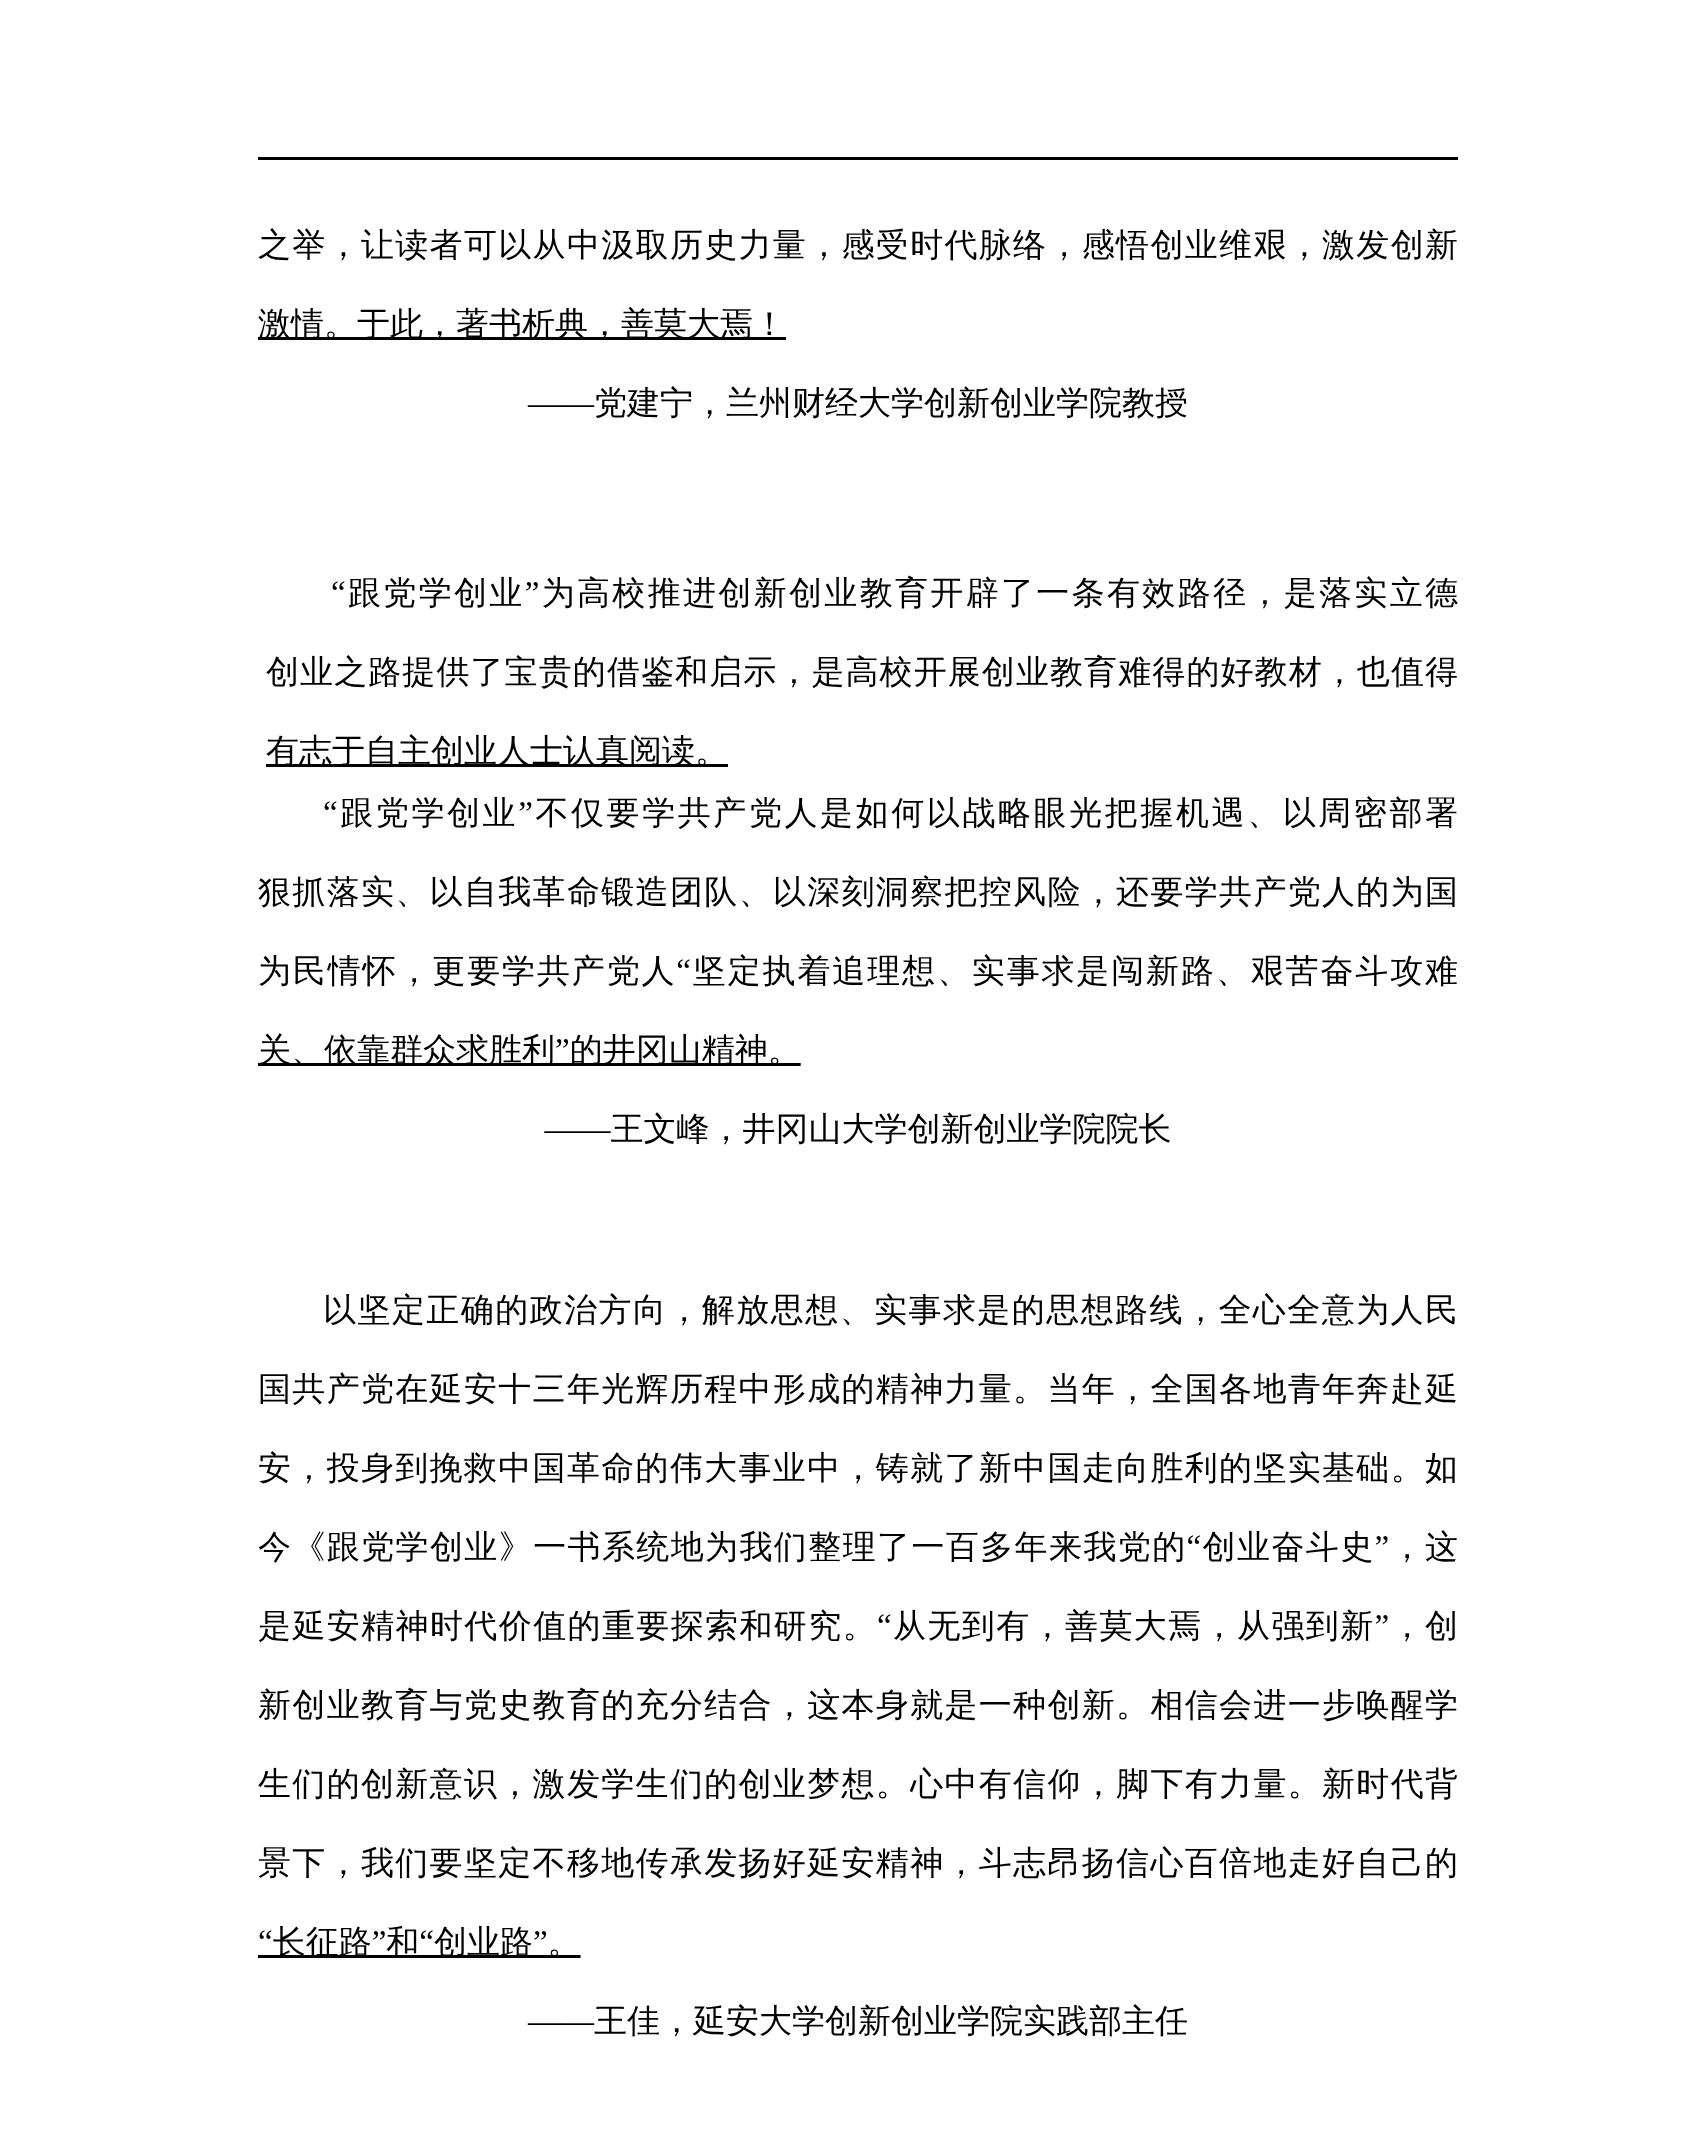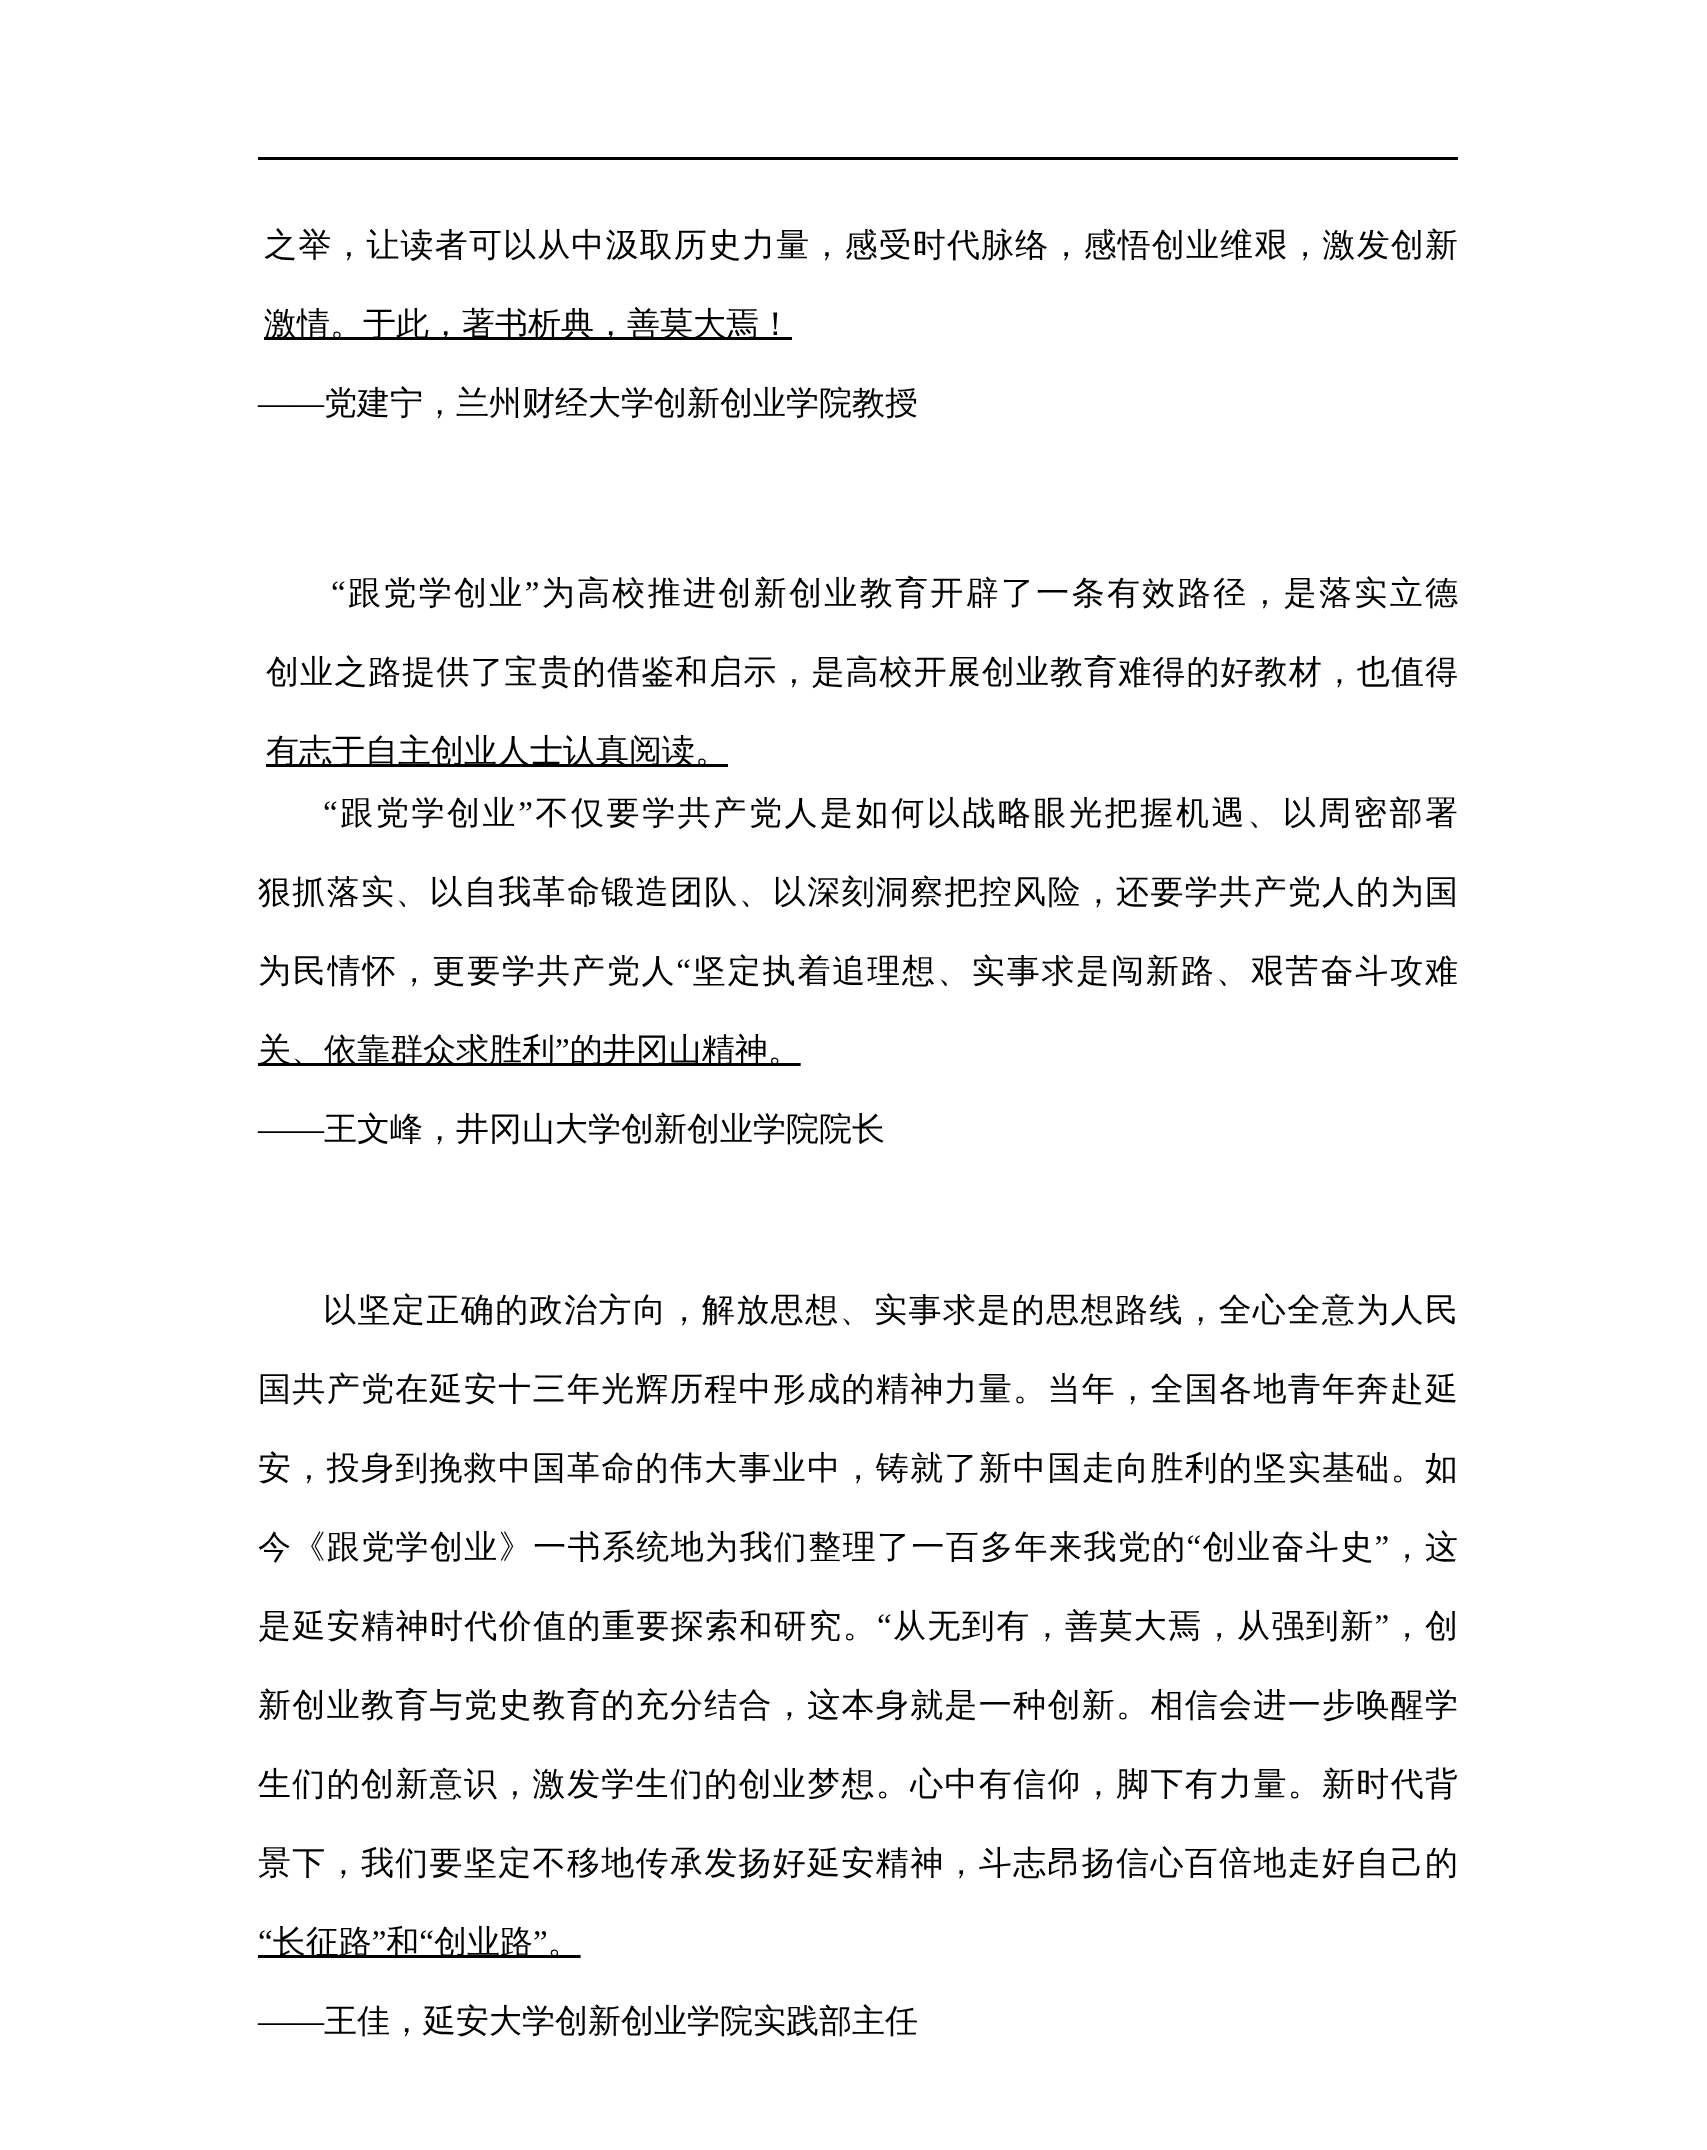--- a/index.html
+++ b/index.html
@@ -39,23 +39,23 @@
   .line.last {
     text-align-last: left;
     text-decoration: underline;
   }
   .line.indent {
     text-indent: 65px;
   }
   .attr {
     font-size: 33px;
     line-height: 79px;
-    text-align: left;
+    text-align: center;
   }
-  #p1 { margin-top: 46px; margin-left: 6px; }
+  #p1 { margin-top: 46px; }
   #p2 { margin-top: 111px; margin-left: 8px; }
   #p3 { margin-top: -17px; }
   #p4 { margin-top: 102px; }
 </style>
 </head>
 <body>
 
 <div class="page">
   <div class="content">
 

